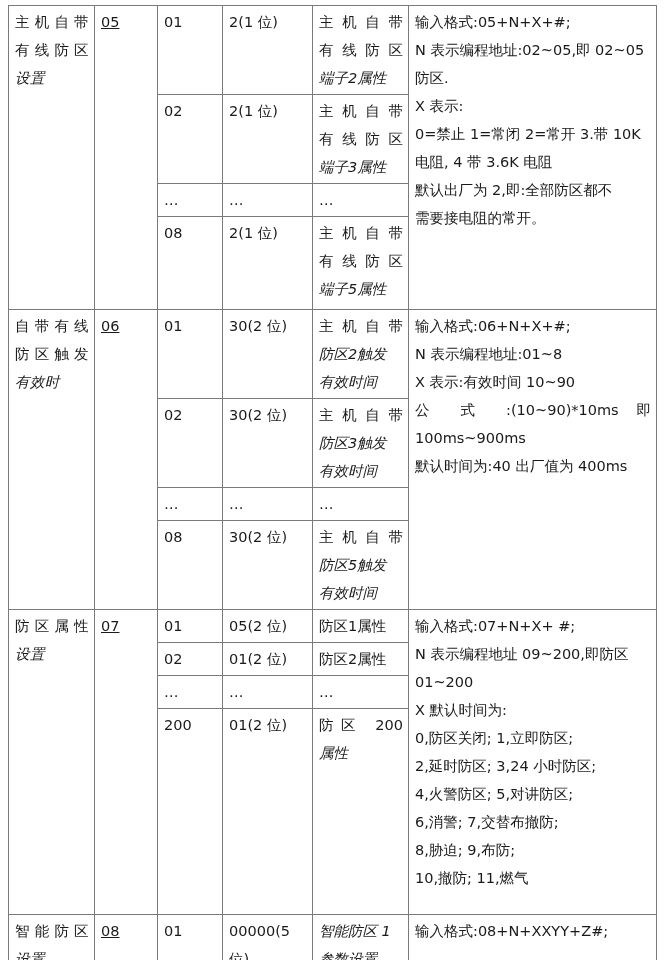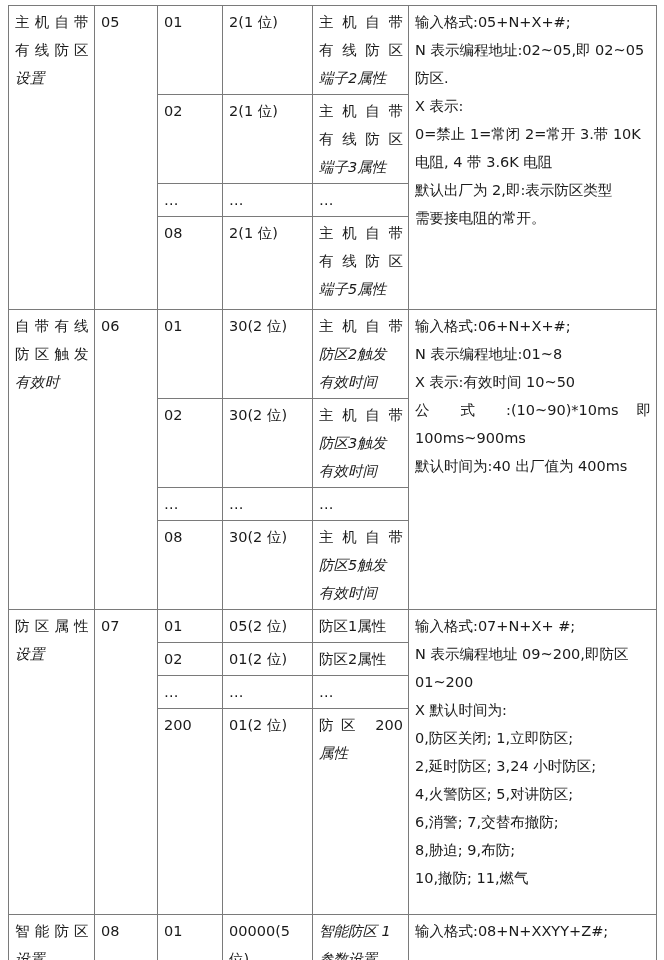--- a/index.html
+++ b/index.html
@@ -39,21 +39,21 @@
   }
   
   col.c1 { width: 86px; }
   col.c2 { width: 63px; }
   col.c3 { width: 65px; }
   col.c4 { width: 90px; }
   col.c5 { width: 96px; }
   col.c6 { width: 248px; }
 
   td.name     { padding-left: 8px; letter-spacing: 0.4px; }
-  td.code     { padding-left: 9px; }
+  td.code     { padding-left: 9px; text-decoration: underline; }
   td.addr     { padding-left: 10px; }
   td.val      { padding-left: 9px; }
   td.desc     { padding-left: 8px; }
   td.note     { padding-left: 9px; }
   .just-line {
     display: block;
     text-align: justify;
     text-align-last: justify;
   }
   .plain-line { display: block; font-style: italic; }
@@ -97,21 +97,21 @@
           <span class="just-line">有线防区</span>
           <span class="plain-line">端子2属性</span>
         </td>
         <td class="note" rowspan="4">
           <span class="nl">输入格式:05+N+X+#;</span>
           <span class="nl">N 表示编程地址:02~05,即 02~05</span>
           <span class="nl">防区.</span>
           <span class="nl">X 表示:</span>
           <span class="nl">0=禁止 1=常闭 2=常开 3.带 10K</span>
           <span class="nl">电阻, 4 带 3.6K 电阻</span>
-          <span class="nl">默认出厂为 2,即:表示防区类型</span>
+          <span class="nl">默认出厂为 2,即:全部防区都不</span>
           <span class="nl">需要接电阻的常开。</span>
         </td>
       </tr>
       <tr style="height: 88px;">
         <td class="addr">02</td>
         <td class="val">2(1 位)</td>
         <td class="desc">
           <span class="just-line">主机自带</span>
           <span class="just-line">有线防区</span>
           <span class="plain-line">端子3属性</span>
@@ -142,21 +142,21 @@
         <td class="addr">01</td>
         <td class="val">30(2 位)</td>
         <td class="desc">
           <span class="just-line">主机自带</span>
           <span class="plain-line">防区2触发</span>
           <span class="plain-line">有效时间</span>
         </td>
         <td class="note" rowspan="4">
           <span class="nl">输入格式:06+N+X+#;</span>
           <span class="nl">N 表示编程地址:01~8</span>
-          <span class="nl">X 表示:有效时间 10~50</span>
+          <span class="nl">X 表示:有效时间 10~90</span>
           <span class="spread">公  式  :(10~90)*10ms  即</span>
           <span class="nl">100ms~900ms</span>
           <span class="nl">默认时间为:40 出厂值为 400ms</span>
         </td>
       </tr>
       <tr style="height: 87px;">
         <td class="addr">02</td>
         <td class="val">30(2 位)</td>
         <td class="desc">
           <span class="just-line">主机自带</span>

